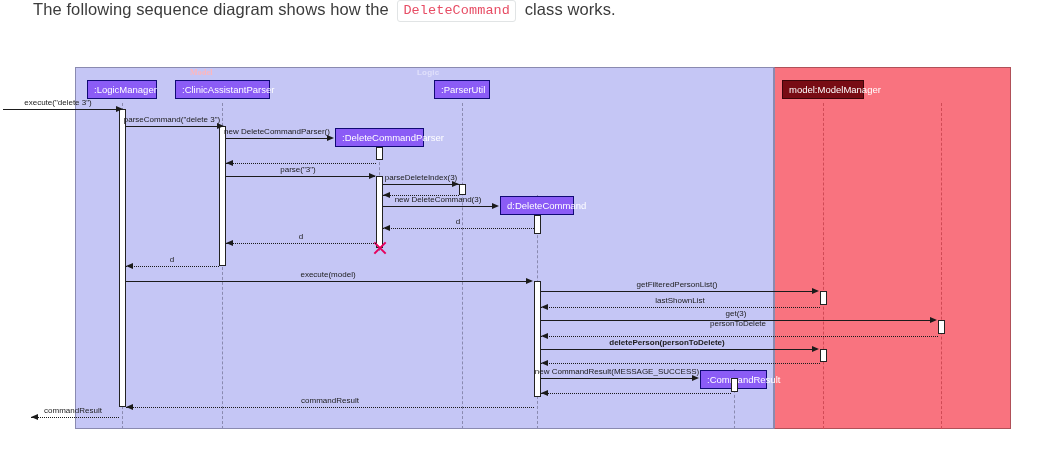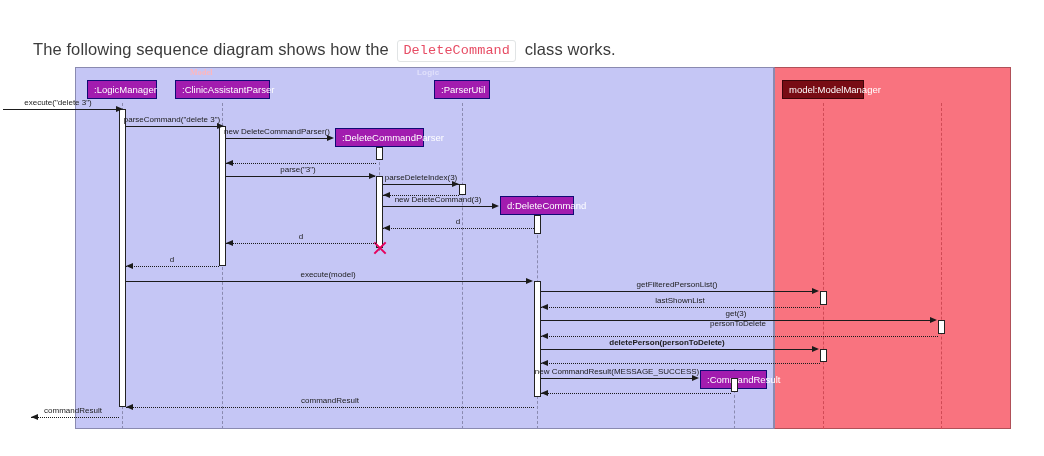--- a/index.html
+++ b/index.html
@@ -1,39 +1,39 @@
 <!DOCTYPE html>
 <html><head>
 <meta charset="utf-8">
 <style>
   html,body{margin:0;padding:0;background:#ffffff;}
   body{width:1044px;height:456px;font-family:"Liberation Sans",sans-serif;overflow:hidden;position:relative;}
 
-  .caption{position:absolute;left:33px;top:0;font-size:16.5px;color:#3c3c3c;letter-spacing:.1px;white-space:nowrap;margin-top:40px;}
+  .caption{position:absolute;left:33px;top:0;font-size:16.5px;color:#3c3c3c;letter-spacing:.1px;white-space:nowrap;}
   .codechip{display:inline-block;border:1px solid #e1e4e5;border-radius:3px;background:#fff;
             font-family:"Liberation Mono",monospace;font-size:13.5px;color:#e74c64;
             padding:2px 5px 3px 5px;margin:0 4px;vertical-align:1px;}
 
   .diagram{position:absolute;left:75px;top:67px;width:936px;height:362px;}
 
   .frame{position:absolute;top:0;height:362px;box-sizing:border-box;}
   .frame-logic{left:0;width:699px;background:#c5c6f5;border:1px solid #8a8ab0;}
   .frame-model{left:699px;width:237px;background:#f9737f;border:1px solid #b05058;border-left:1px solid #8a8ab0;}
   .frame-label{position:absolute;top:1px;font-size:8px;font-weight:bold;letter-spacing:.2px;}
   .frame-label.logic{left:342px;color:#e0e0fb;}
   .frame-label.model{left:115px;color:#ffb6bc;font-family:Liberation Serif, serif;}
 
   
   .lifeline{position:absolute;width:0;border-left:1px dashed #8a8ab0;}
   .lifeline.mdl{border-left-color:#d04a55;}
 
   
   .part{position:absolute;box-sizing:border-box;height:19px;line-height:17px;
         font-size:9.5px;color:#ffffff;white-space:nowrap;text-align:center;padding:0 6px;}
-  .part.logic{background:#a21caf;border:1px solid #100a74;}
+  .part.logic{background:#8b5cf6;border:1px solid #100a74;}
   .part.model{background:#780c14;border:1px solid #3d0509;}
 
   
   .act{position:absolute;width:7px;background:#ffffff;border:1px solid #222222;box-sizing:border-box;}
 
   
   .msg{position:absolute;height:0;border-top:1px solid #1b1b1b;}
   .msg.ret{border-top:1px dotted #1b1b1b;}
   .arw{position:absolute;width:0;height:0;}
   .arw.r{border-top:3.5px solid transparent;border-bottom:3.5px solid transparent;border-left:7px solid #1b1b1b;}

